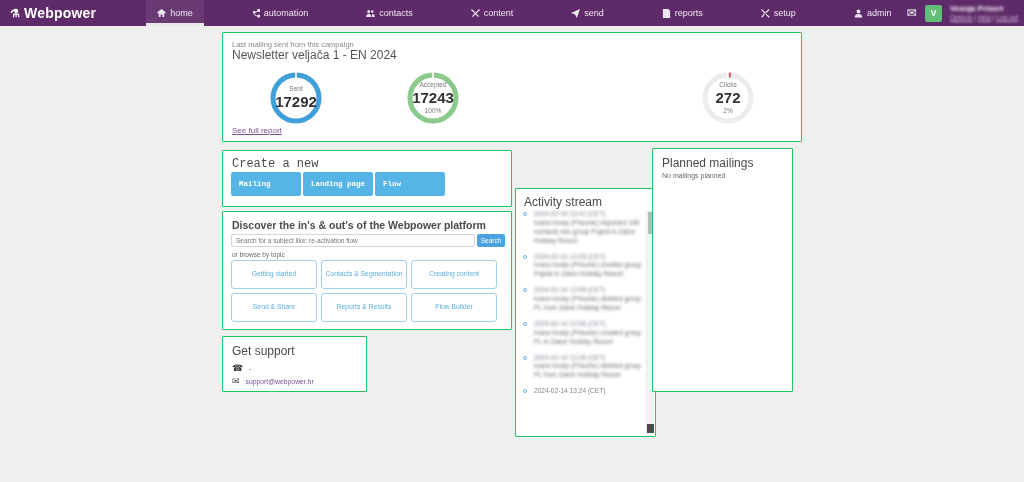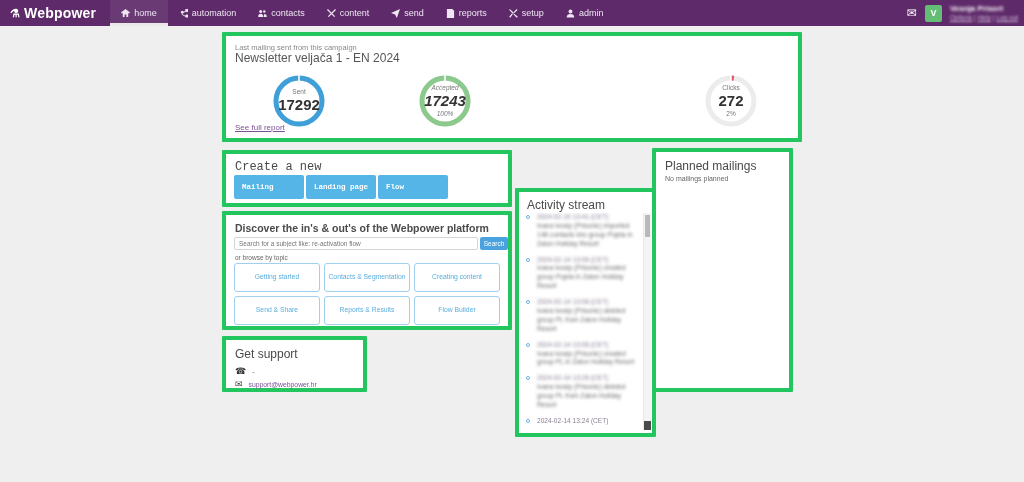--- a/index.html
+++ b/index.html
@@ -4,35 +4,35 @@
 <style>
   * { margin:0; padding:0; box-sizing:border-box; }
   html,body { width:1024px; height:482px; overflow:hidden; }
   body { font-family:"Liberation Sans", sans-serif; background:#efefef; color:#444; }
 
   
   .topnav { position:relative; height:26px; background:#5e2a69; display:flex; align-items:center; }
   .brand { display:flex; align-items:center; gap:4px; padding:0 14px 0 10px; color:#fff; font-weight:bold; font-size:14px; letter-spacing:.2px; }
   .brand .crest { font-size:11px; line-height:1; }
   .nav-items { display:flex; align-items:stretch; height:100%; }
-  .nav-item { display:flex; align-items:center; gap:4px; padding:0 11px; color:#efe6f3; font-size:9px; cursor:pointer; position:relative; }
+  .nav-item { display:flex; align-items:center; gap:4px; padding:0 11px; color:#efe6f3; font-size:9px; cursor:pointer; position:relative;margin-left:36px; }
   .nav-item svg { width:9px; height:9px; fill:#efe6f3; }
   .nav-item.active { background:rgba(255,255,255,0.08); }
   .nav-item.active::after { content:""; position:absolute; left:0; right:0; bottom:0; height:3px; background:#e9e9e9; }
   .nav-right { position:absolute; right:6px; top:0; height:26px; display:flex; align-items:center; gap:8px; }
   .mail-ico { color:#fff; font-size:12px; line-height:1; }
   .avatar { width:17px; height:17px; background:#63bd74; border-radius:2px; color:#fff; font-size:9px; font-weight:bold; display:flex; align-items:center; justify-content:center; }
   .userbox { display:flex; flex-direction:column; justify-content:center; line-height:1.2; }
   .username { color:#fff; font-size:8px; font-weight:bold; filter:blur(1.6px); }
   .userlinks { font-size:6.5px; color:#cdb6da; filter:blur(0.8px); }
   .userlinks a { color:#cdb6da; text-decoration:underline; }
 
   
   .wrap { position:relative; width:580px; margin:0 auto; height:456px; }
-  .panel { position:absolute; background:#fff; border:4px solid #22c55e; border-radius:1px; }
+  .panel { position:absolute; background:#fff; border:1px solid #22c55e; border-radius:1px; }
   .ptitle { font-size:12px; color:#4a4a4a; }
 
   
   .p-campaign { left:0; top:6px; width:580px; height:110px; }
   .camp-sub { position:absolute; left:9px; top:7px; font-size:7.5px; color:#8a8a8a; }
   .camp-title { position:absolute; left:9px; top:15px; font-size:12px; color:#555; }
   .donut-row { position:absolute; left:0; top:37px; width:100%; height:56px; }
   .donut { position:absolute; width:56px; height:56px; }
   .donut svg { position:absolute; inset:0; }
   .donut .dtext { position:absolute; inset:0; display:flex; flex-direction:column; align-items:center; justify-content:center; line-height:1.25; }
@@ -162,21 +162,21 @@
           <svg viewBox="0 0 56 56">
             <circle cx="28" cy="28" r="23" fill="none" stroke="#ececec" stroke-width="5"></circle>
             <circle cx="28" cy="28" r="23" fill="none" stroke="#3fa0d9" stroke-width="5" stroke-dasharray="144.51326206513048 144.51326206513048" transform="rotate(-90 28 28)"></circle>
             <line x1="28" y1="1.5" x2="28" y2="8.5" stroke="#ffffff" stroke-width="1.6"></line>
           </svg>
           <div class="dtext">
             <span class="dlabel">Sent</span>
             <span class="dvalue">17292</span>
           </div>
         </div>
-        <div class="donut" style="left: 191px; font-style: italic;">
+        <div class="donut" style="left: 182px;">
           <svg viewBox="0 0 56 56">
             <circle cx="28" cy="28" r="23" fill="none" stroke="#ececec" stroke-width="5"></circle>
             <circle cx="28" cy="28" r="23" fill="none" stroke="#8cc98c" stroke-width="5" stroke-dasharray="144.51326206513048 144.51326206513048" transform="rotate(-90 28 28)"></circle>
             <line x1="28" y1="1.5" x2="28" y2="8.5" stroke="#ffffff" stroke-width="1.6"></line>
           </svg>
           <div class="dtext">
             <span class="dlabel">Accepted</span>
             <span class="dvalue">17243</span>
             <span class="dpct">100%</span>
           </div>

